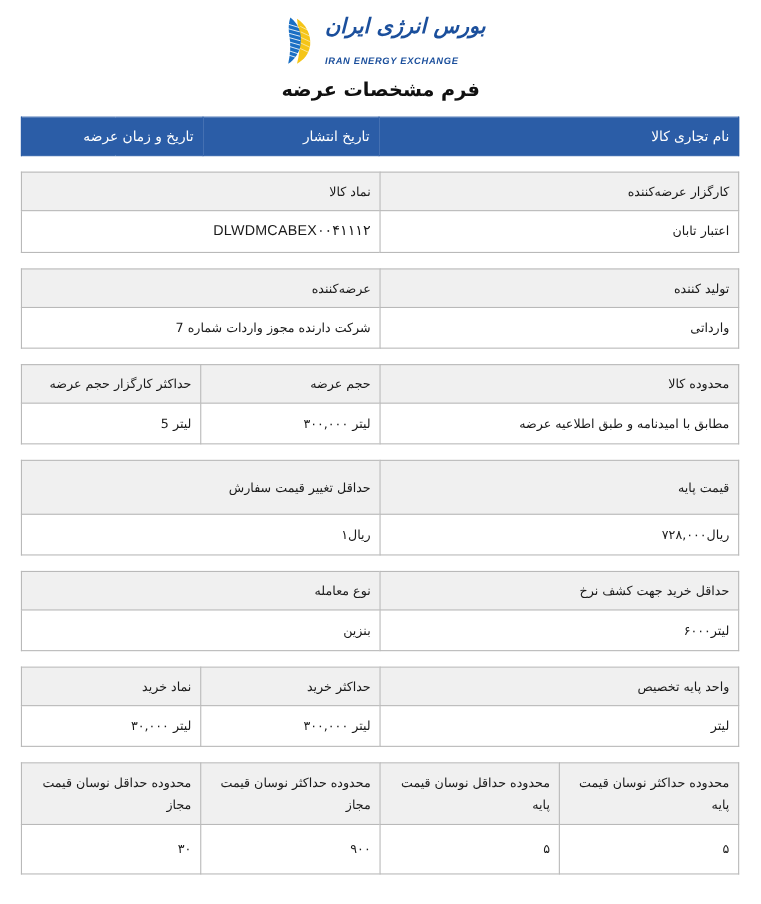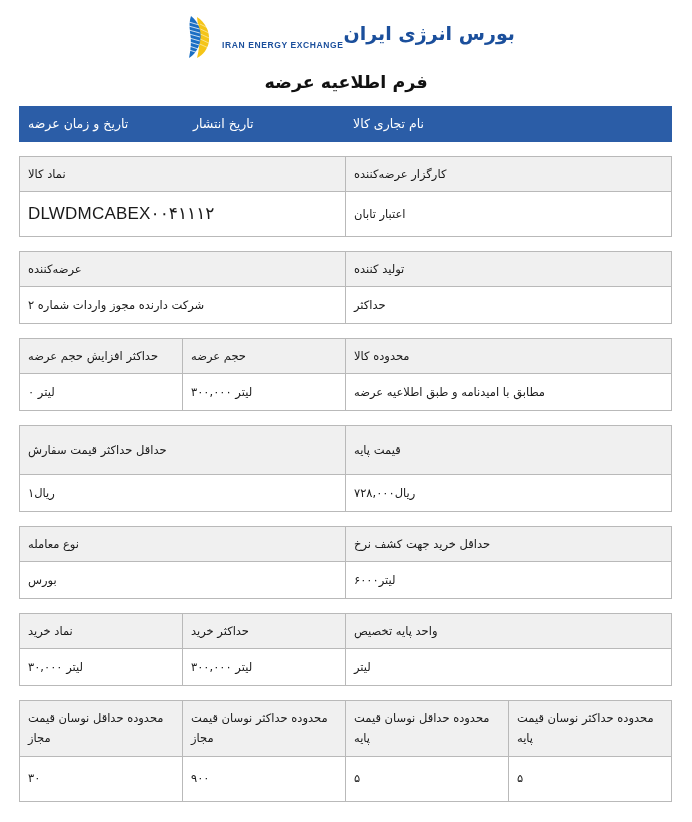--- a/index.html
+++ b/index.html
@@ -37,23 +37,24 @@
     gap: 7px;
   }
   .logo-mark {
     width: 38px;
     height: 46px;
     position: relative;
     flex: 0 0 auto;
   }
   .logo-words {
     display: flex;
-    flex-direction: row;
-    align-items: flex-start;
+    flex-direction: column;
+    align-items: flex-end;
     line-height: 1;
+    font-style: italic;
   }
   .logo-fa {
     font-size: 19px;
     font-weight: bold;
     color: #1b4f9c;
     letter-spacing: 0px;
     white-space: nowrap;
     font-family: "DejaVu Sans", "Liberation Sans", sans-serif;
   }
   .logo-en {
@@ -82,21 +83,21 @@
     width: 652px;
     border-collapse: collapse;
     table-layout: fixed;
     margin: 0 0 14px 0;
     background: #ffffff;
   }
   table.block td,
   table.block th {
     border: 1px solid #b9b9b9;
     padding: 7px 8px;
-    text-align: left;
+    text-align: right;
     vertical-align: middle;
     font-size: 11.5px;
     font-weight: normal;
     line-height: 1.75;
     word-wrap: break-word;
   }
   
   table.block tr.head-blue th {
     background: #2b5da7;
     color: #ffffff;
@@ -125,21 +126,21 @@
     height: 30px;
   }
   .cell-multiline {
     line-height: 1.9;
   }
   .ltr-code {
     direction: ltr;
     unicode-bidi: embed;
     display: inline-block;
     font-family: "Liberation Sans", sans-serif;
-    font-size: 17px;
+    font-size: 13px;
     letter-spacing: 0.2px;
   }
   .small-head {
     font-size: 10.5px;
     line-height: 1.6;
   }
 </style>
 </head>
 <body>
 
@@ -172,21 +173,21 @@
           </g>
         </svg>
       </div>
       <div class="logo-words">
         <div class="logo-fa">بورس انرژی ایران</div>
         <div class="logo-en">IRAN ENERGY EXCHANGE</div>
       </div>
     </div>
   </div>
 
-  <div class="page-title">فرم اطلاعیه عرضه</div>
+  <div class="page-title">فرم مشخصات عرضه</div>
 
   <table class="block">
     <colgroup>
       <col style="width:327px">
         <col style="width:160px">
         <col style="width:80px">
         <col style="width:85px">
     </colgroup>
     <tbody>
       <tr class="head-blue">
@@ -220,76 +221,76 @@
     <colgroup>
         <col style="width:326px">
         <col style="width:326px">
       </colgroup>
     <tbody>
       <tr class="head-light">
         <th>تولید کننده</th>
         <th>عرضه‌کننده</th>
       </tr>
       <tr class="body-row">
-        <td>حداکثر</td>
-        <td>شرکت دارنده مجوز واردات شماره ۲</td>
+        <td>وارداتی</td>
+        <td>شرکت دارنده مجوز واردات شماره 7</td>
       </tr>
     </tbody>
   </table>
 
   <table class="block">
     <colgroup>
         <col style="width:326px">
         <col style="width:163px">
         <col style="width:163px">
       </colgroup>
     <tbody>
       <tr class="head-light">
         <th>محدوده کالا</th>
         <th>حجم عرضه</th>
-        <th>حداکثر افزایش حجم عرضه</th>
+        <th>حداکثر کارگزار حجم عرضه</th>
       </tr>
       <tr class="body-row">
         <td>مطابق با امیدنامه و طبق اطلاعیه عرضه</td>
         <td>لیتر ۳۰۰,۰۰۰</td>
-        <td>لیتر ۰</td>
+        <td>لیتر 5</td>
       </tr>
     </tbody>
   </table>
 
   <table class="block">
     <colgroup>
         <col style="width:326px">
         <col style="width:326px">
       </colgroup>
     <tbody>
       <tr class="head-light tall">
         <th>قیمت پایه</th>
-        <th>حداقل حداکثر قیمت سفارش</th>
+        <th>حداقل تغییر قیمت سفارش</th>
       </tr>
       <tr class="body-row">
         <td>ریال۷۲۸,۰۰۰</td>
         <td>ریال۱</td>
       </tr>
     </tbody>
   </table>
 
   <table class="block">
     <colgroup>
         <col style="width:326px">
         <col style="width:326px">
       </colgroup>
     <tbody>
       <tr class="head-light">
         <th>حداقل خرید جهت کشف نرخ</th>
         <th>نوع معامله</th>
       </tr>
       <tr class="body-row">
         <td>لیتر۶۰۰۰</td>
-        <td>بورس</td>
+        <td>بنزین</td>
       </tr>
     </tbody>
   </table>
 
   <table class="block">
     <colgroup>
         <col style="width:326px">
         <col style="width:163px">
         <col style="width:163px">
       </colgroup>

